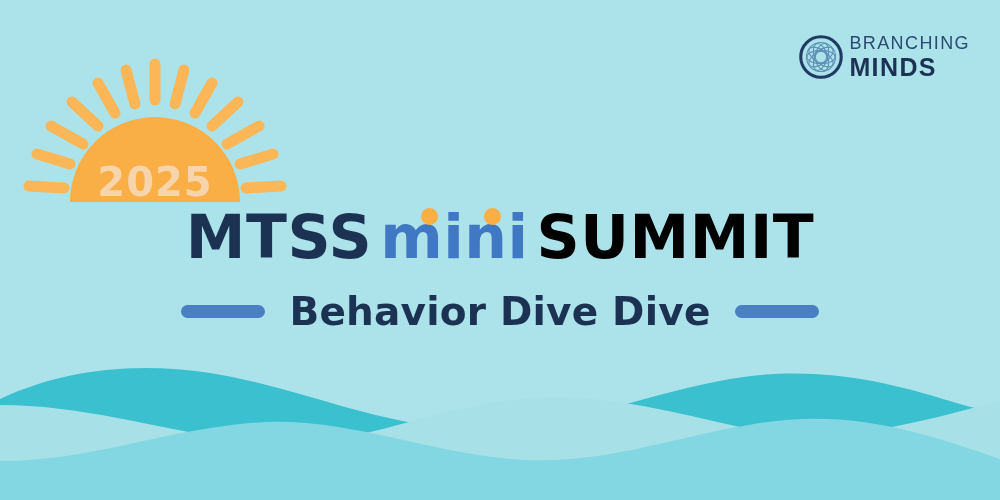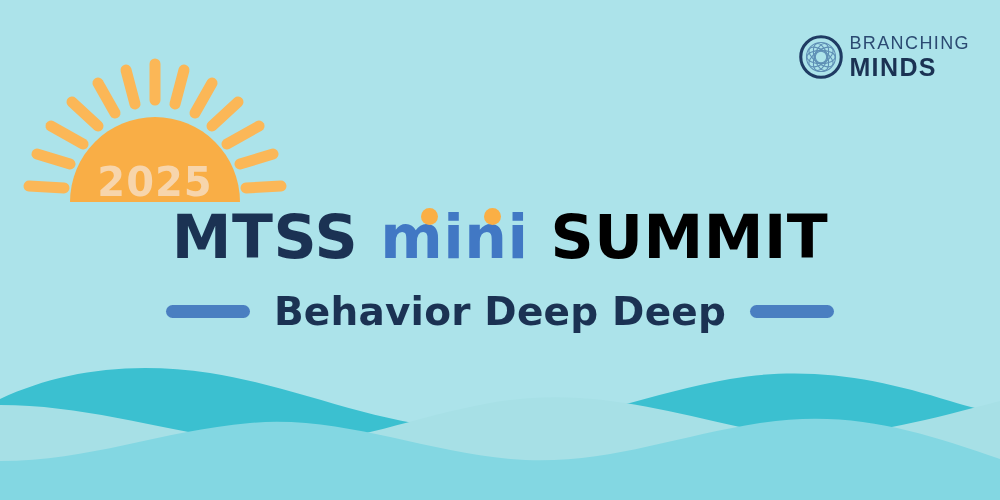--- a/index.html
+++ b/index.html
@@ -90,21 +90,21 @@
     color: #1B3253;
     white-space: nowrap;
   }
   .headline .word-mtss { color: #1B3253; }
   .headline .word-summit { color: #000000; }
   .mini {
     position: relative;
     display: inline-block;
     color: #4178C4;
     text-transform: lowercase;
-    margin: 0 22px;
+    margin: 0 8px;
   }
   .mini .dot {
     position: absolute;
     width: 17px;
     height: 17px;
     border-radius: 50%;
     background: #FAAF45;
     top: 1px;
   }
   .mini .dot-i1 { left: 41px; }
@@ -196,21 +196,21 @@
       <text class="sun-year" x="155" y="162" text-anchor="middle">2025</text>
     </svg>
   </div>
 
   <div class="headline">
     <span class="word-mtss">MTSS</span><span class="mini"><span>mini</span><span class="dot dot-i1"></span><span class="dot dot-i2"></span></span><span class="word-summit">SUMMIT</span>
   </div>
 
   <div class="subrow">
     <span class="rule"></span>
-    <span class="subtitle">Behavior Deep Deep</span>
+    <span class="subtitle">Behavior Dive Dive</span>
     <span class="rule"></span>
   </div>
 
   <svg class="waves" viewBox="0 0 1000 145" preserveAspectRatio="none">
     <path d="M0,44 C60,16 130,6 210,18 C300,32 380,72 470,74 C560,76 640,40 730,24 C810,10 880,24 950,46 C970,52 986,56 1000,58 L1000,145 L0,145 Z" fill="#3BC0D0"></path>
     <path d="M0,50 C80,50 150,72 240,86 C330,100 400,64 490,48 C580,32 650,52 740,72 C830,92 900,72 1000,46 L1000,145 L0,145 Z" fill="#A7E0E6"></path>
     <path d="M0,106 C90,106 160,76 250,68 C340,60 420,96 510,104 C600,112 670,82 760,68 C850,54 920,76 1000,104 L1000,145 L0,145 Z" fill="#83D7E2"></path>
   </svg>
 
 </div>

